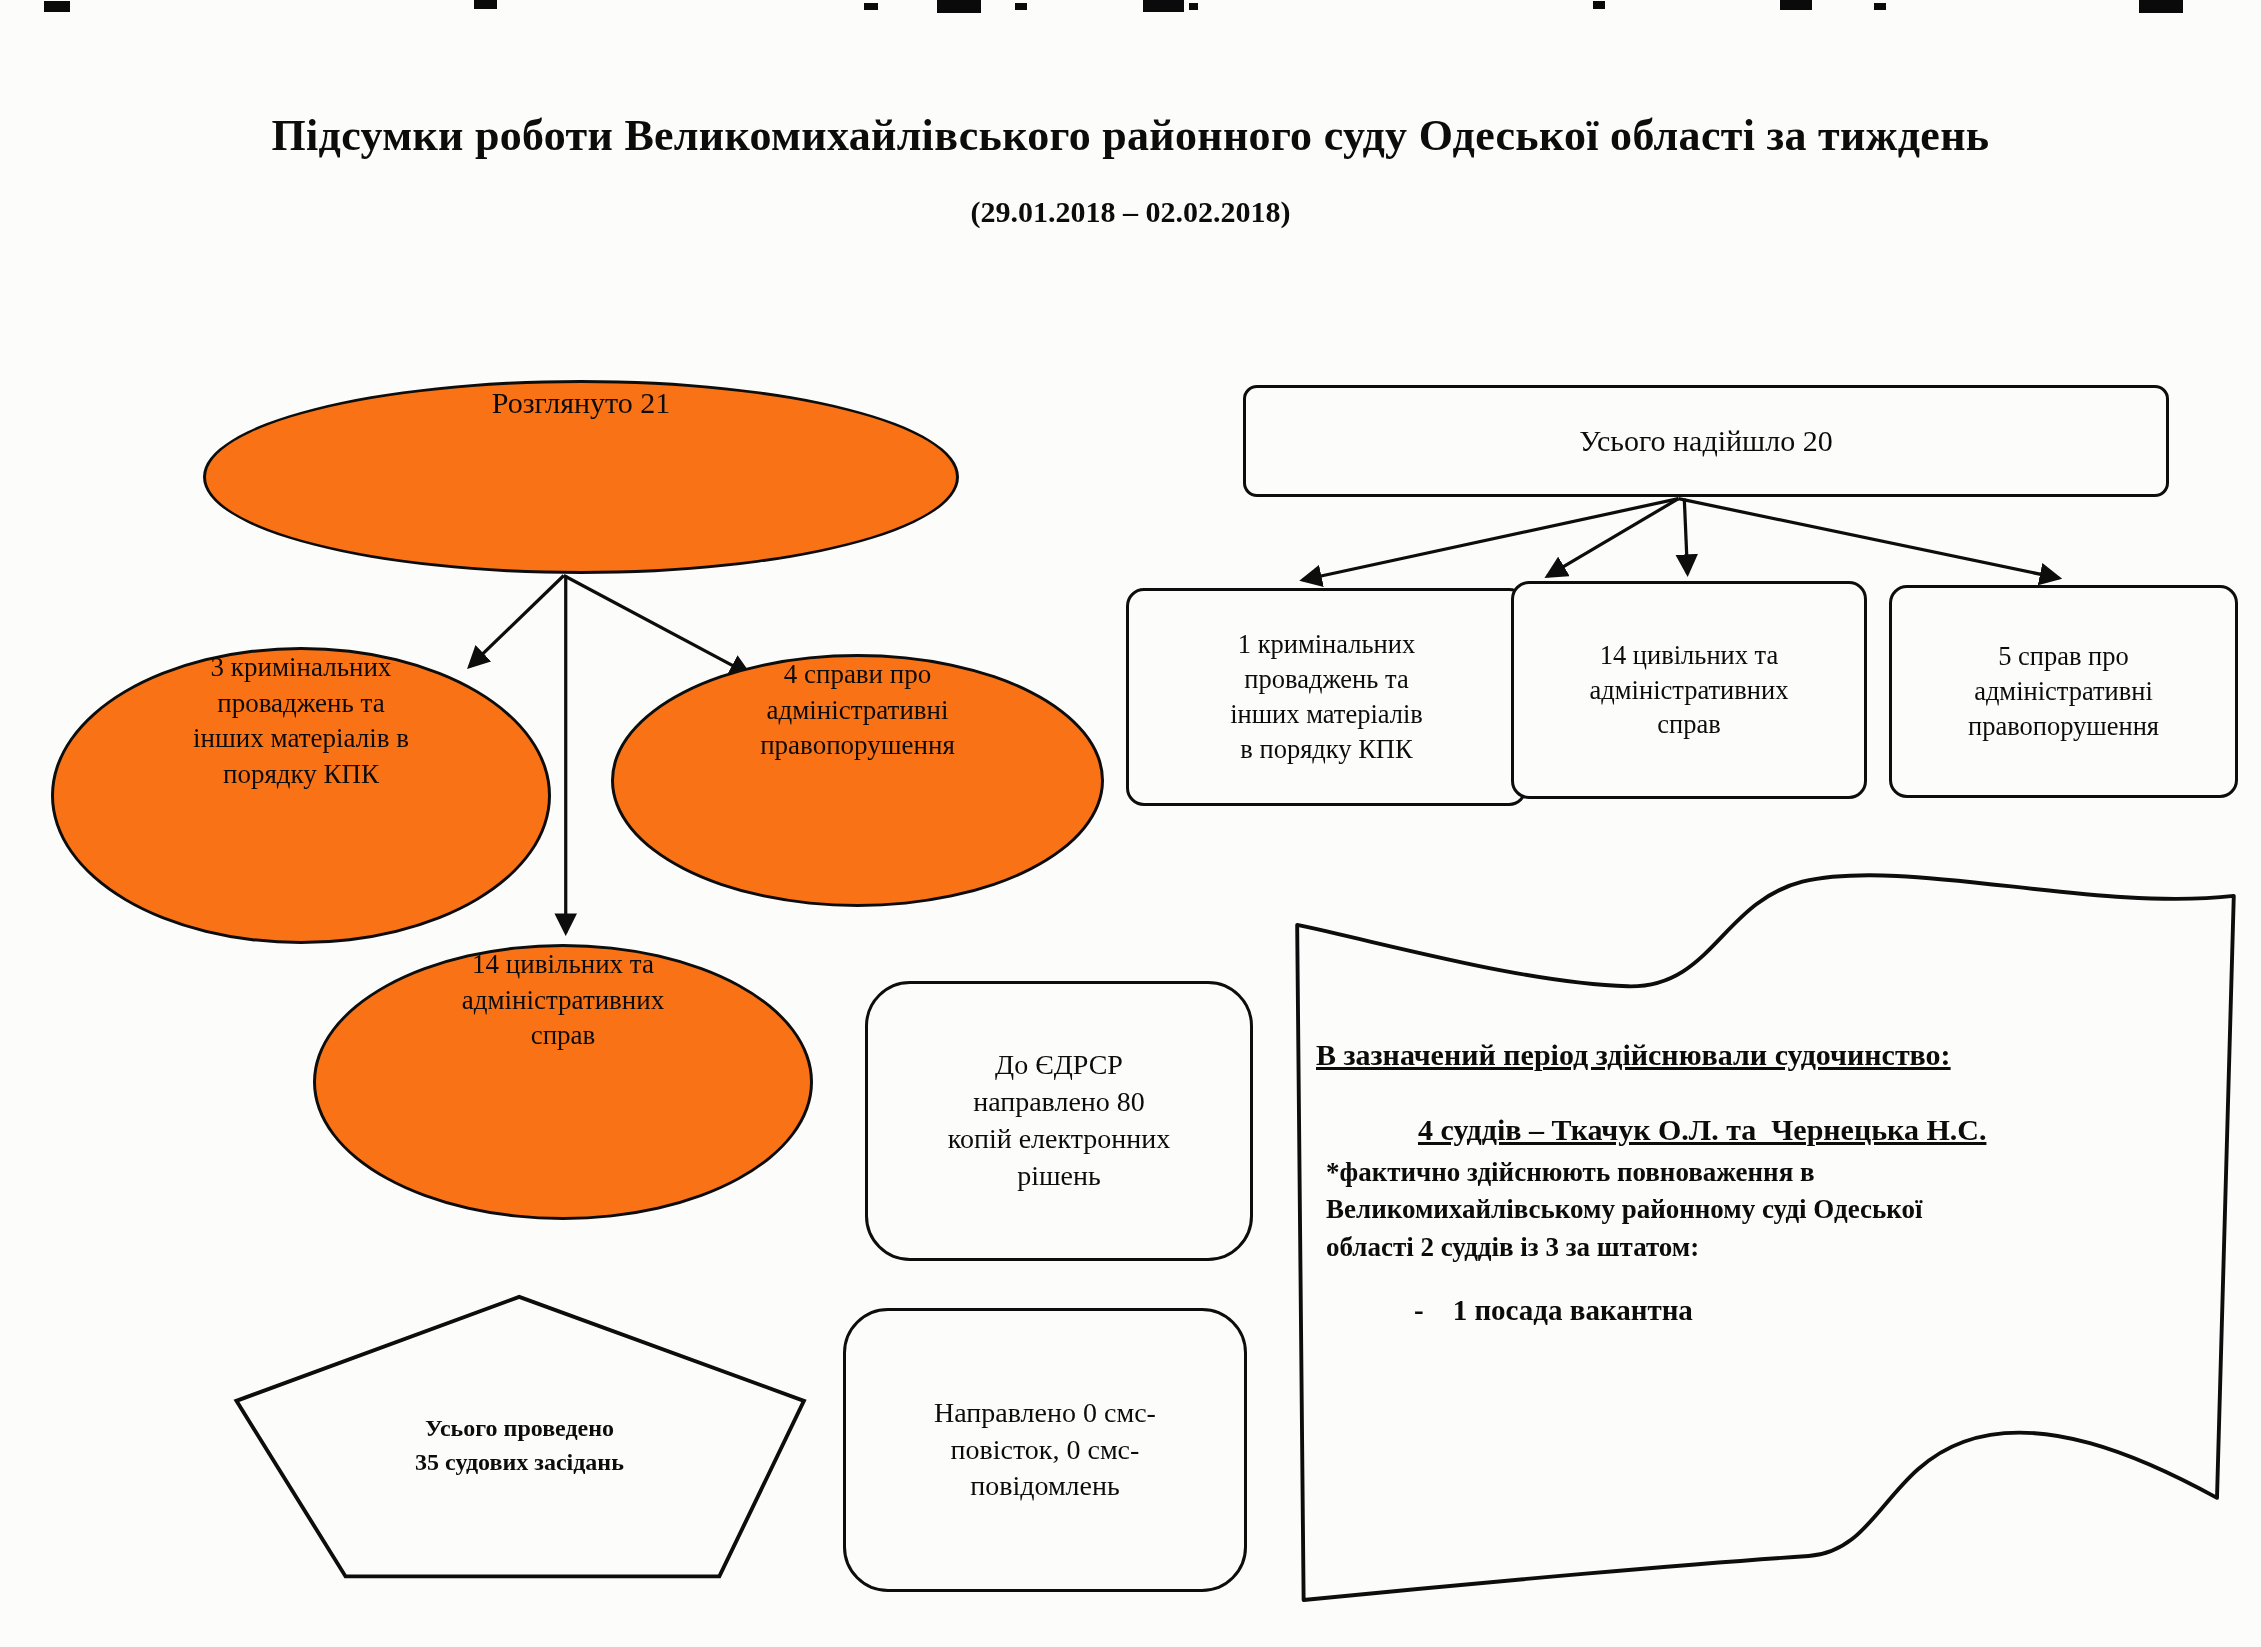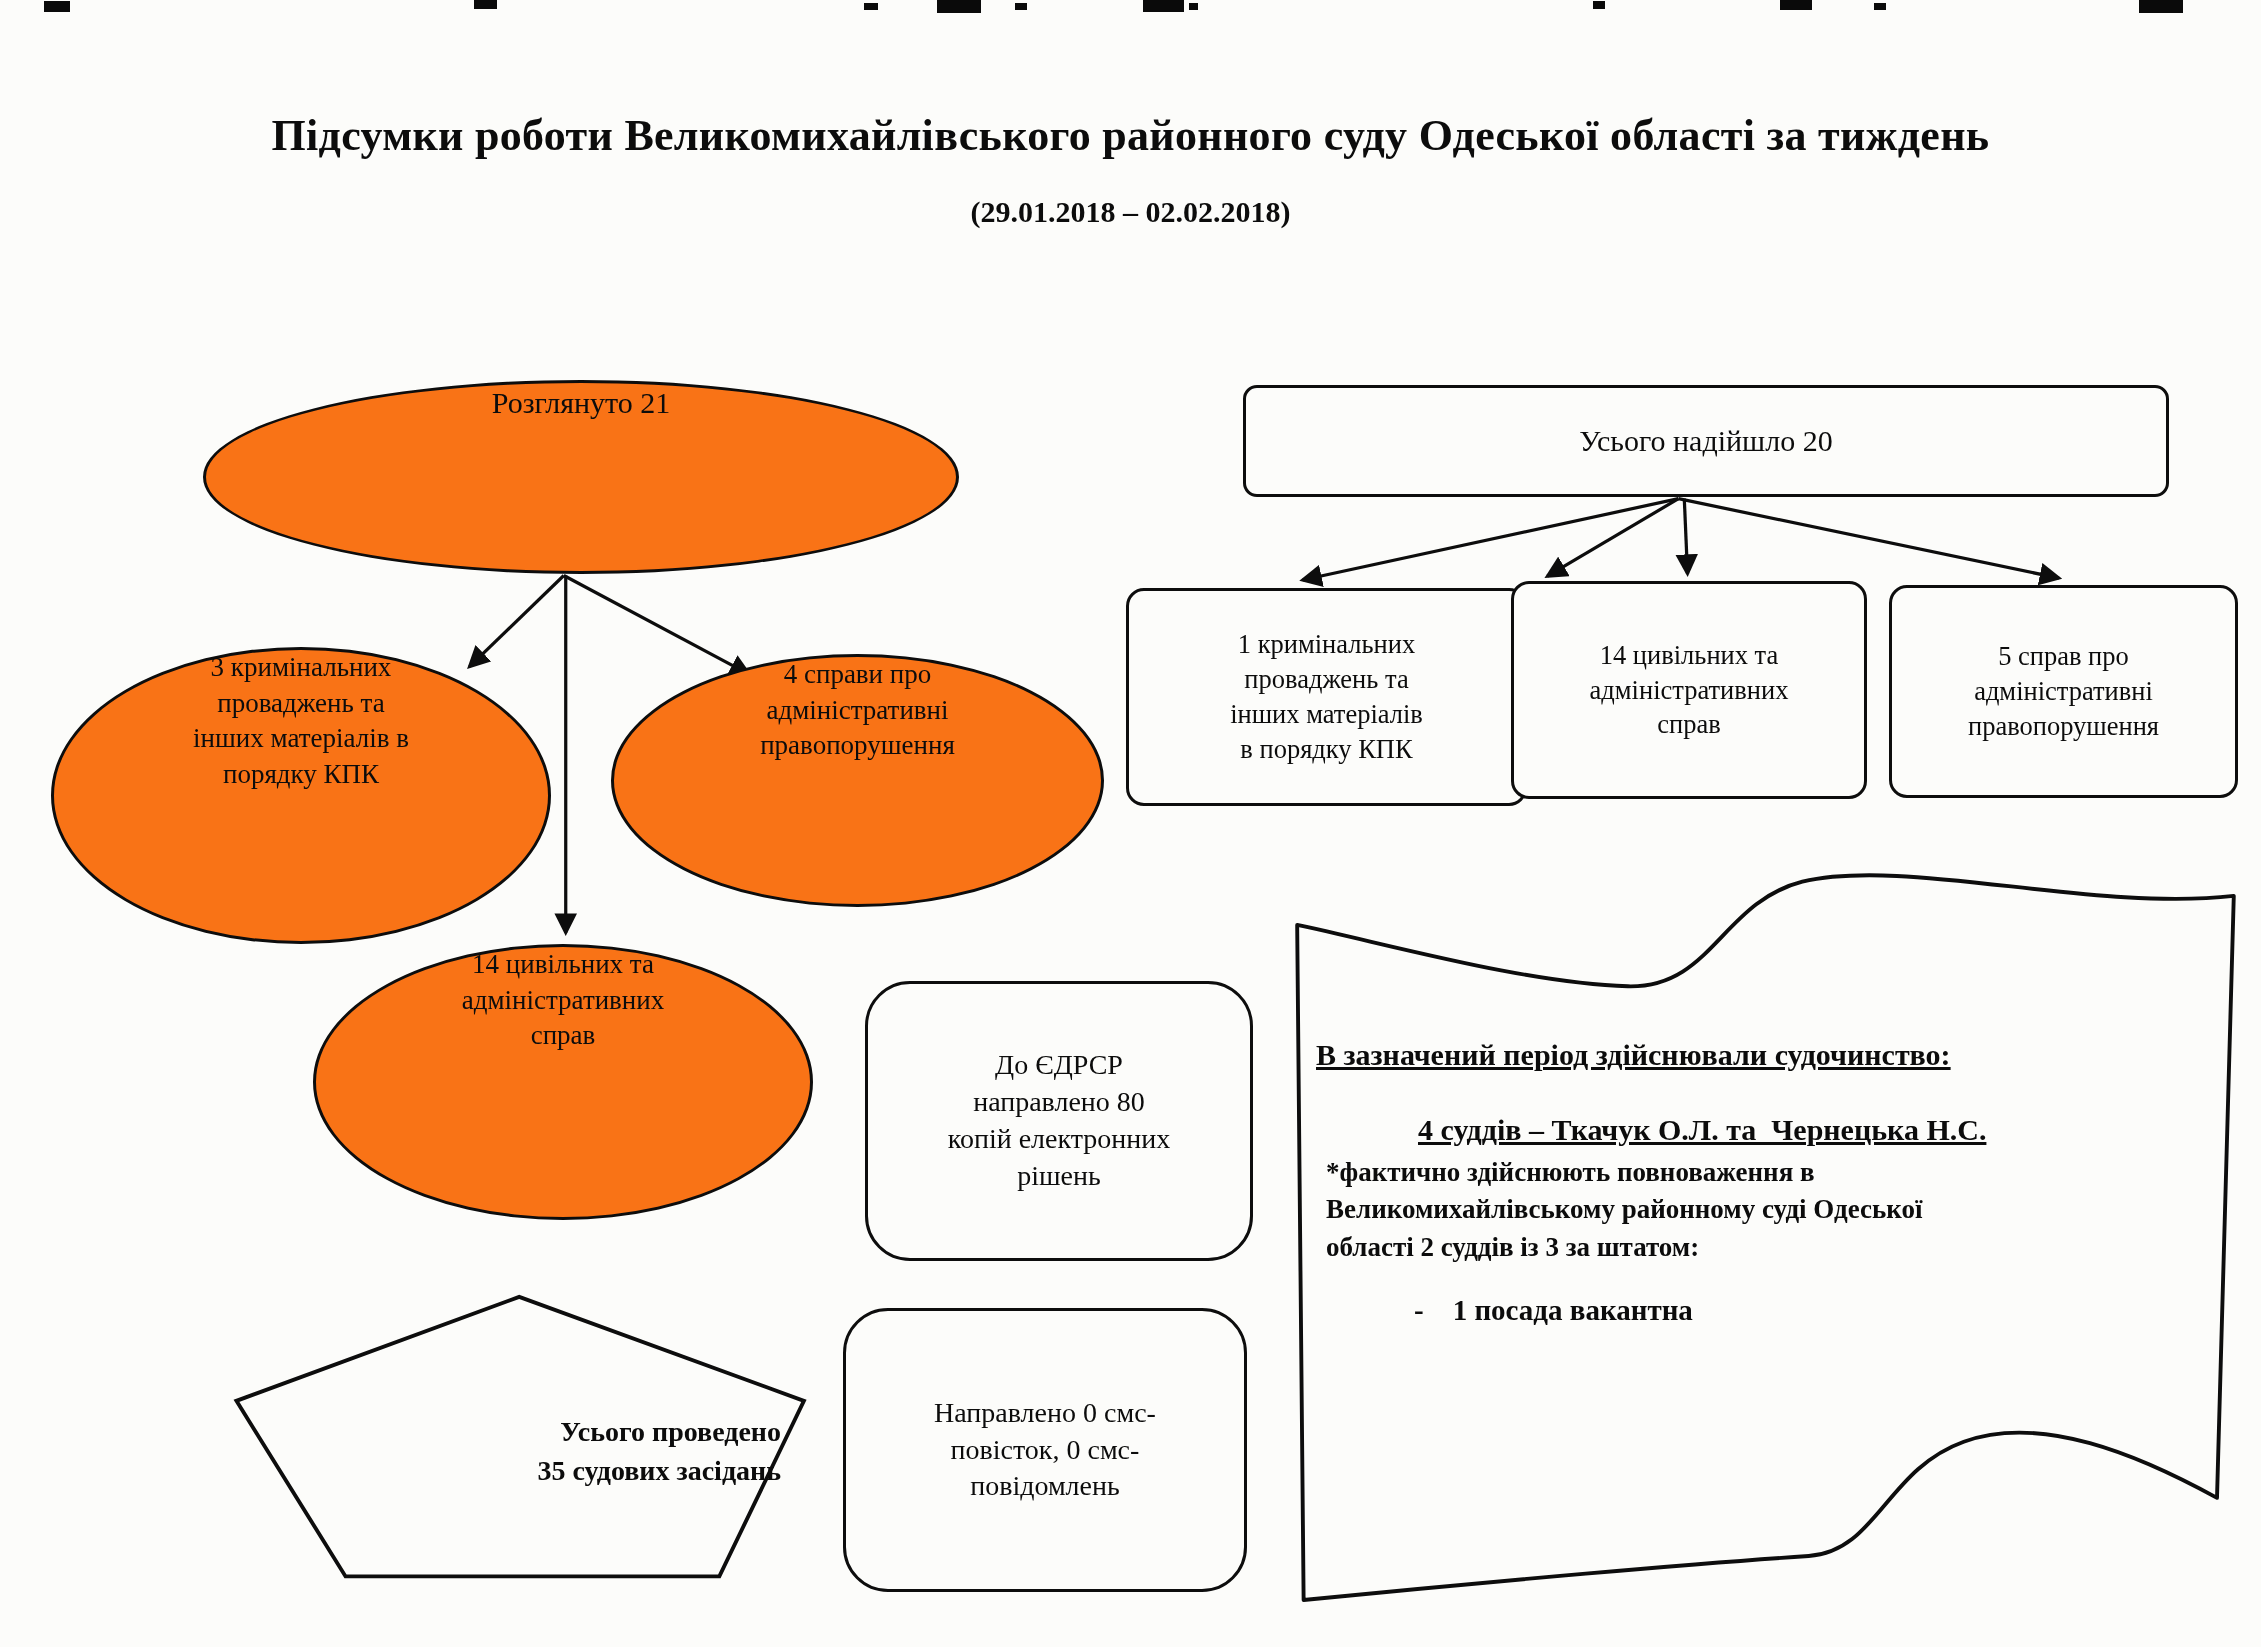--- a/index.html
+++ b/index.html
@@ -35,22 +35,22 @@
     text-align: center; background: #fcfcfa;
   }
   .label {
     font-weight: normal; white-space: pre-line;
     font-size: 27px; line-height: 1.32; padding: 0 15.5px;
   }
   .big { font-size: 30px; }
   .arrows { position: absolute; left: 0; top: 0; pointer-events: none; }
   .shape { position: absolute; }
   .ptext {
-    position: absolute; font-weight: bold; text-align: right;
-    white-space: pre-line; font-size: 28px; line-height: 1.4;
+    position: absolute; font-weight: bold; text-align: center;
+    white-space: pre-line; font-size: 24px; line-height: 1.4;
   }
   .panel-text { position: absolute; font-weight: bold; }
   .u { text-decoration: underline; margin-top: 36px; }
   .preline { white-space: pre-line; line-height: 1.38; }
   .prewrap { white-space: pre-wrap; }
   .mark { position: absolute; background: #0a0a0a; }
 </style>
 </head>
 <body>
 

